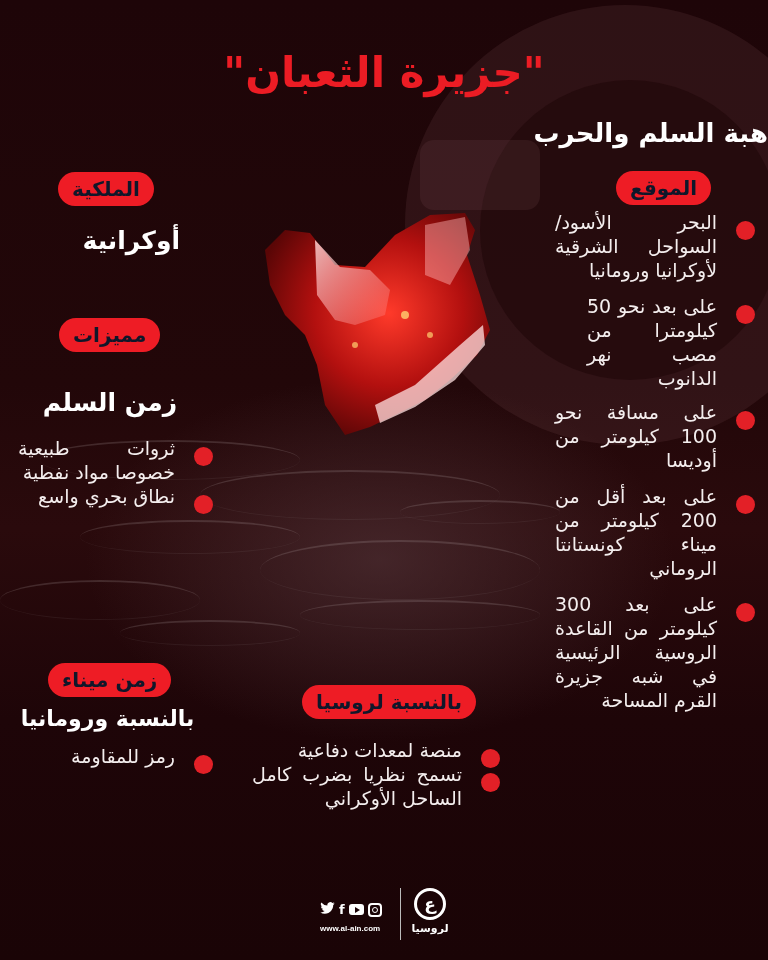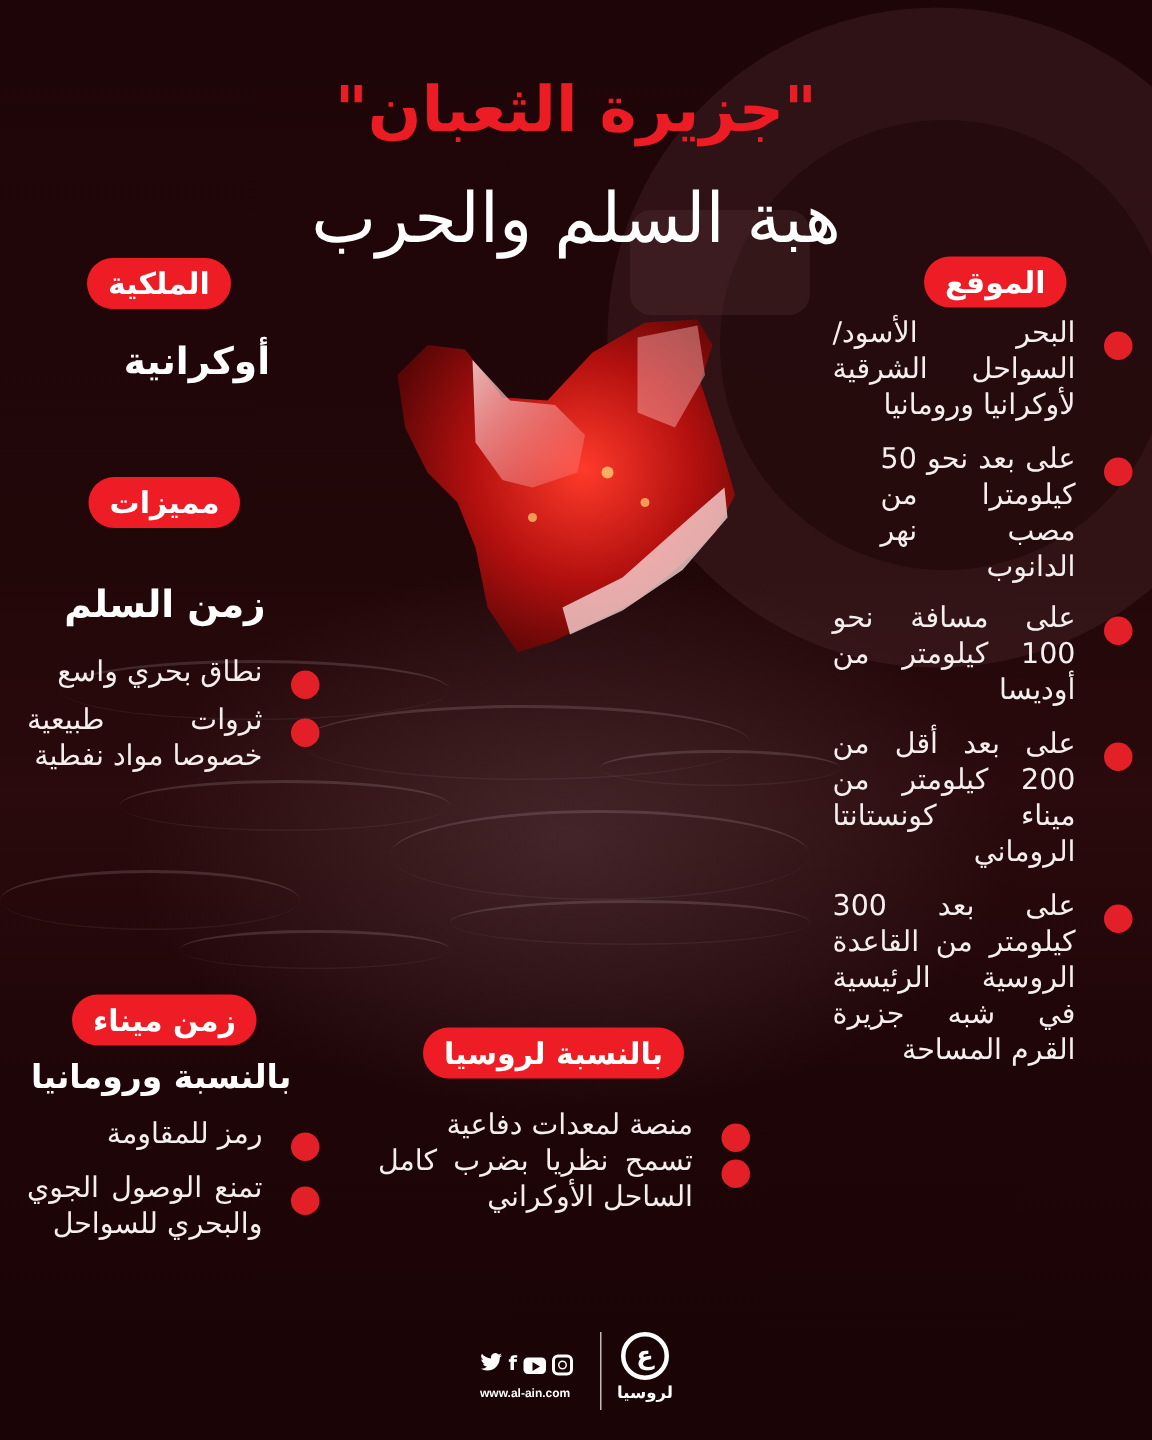--- a/index.html
+++ b/index.html
@@ -45,26 +45,26 @@
   .island svg { width: 100%; height: 100%; }
 
   .title {
     position: absolute; left: 0; right: 0; top: 48px;
     text-align: center; direction: rtl;
     font-family: "DejaVu Sans", sans-serif; font-weight: bold;
     font-size: 42px; color: #ec1c24; letter-spacing: 0;
   }
   .subtitle {
     position: absolute; left: 0; right: 0; top: 118px;
-    text-align: center; direction: rtl;
-    font-weight: normal; font-size: 46px; color: #ffffff;
+    text-align: right; direction: rtl;
+    font-weight: bold; font-size: 26px; color: #ffffff;
   }
   .pill {
     position: absolute; height: 34px; line-height: 34px;
-    background: #ee1c25; color: #ffffff; font-weight: bold;
+    background: #ee1c25; color: #0f172a; font-weight: bold;
     font-size: 20px; border-radius: 17px; padding: 0 14px;
     text-align: left; direction: rtl; white-space: nowrap;
   }
   .big-label {
     position: absolute; direction: rtl; font-weight: bold;
     font-size: 25px; color: #ffffff; text-align: center; white-space: nowrap;
   }
   .list { position: absolute; direction: rtl; list-style: none; }
   .list li {
     position: relative; padding-right: 38px; font-size: 19px;
@@ -142,32 +142,31 @@
     <li style="margin-bottom:12px;"><span class="dot"></span><span>على بعد أقل من 200 كيلومتر من ميناء كونستانتا الروماني</span></li>
     <li><span class="dot"></span><span>على بعد 300 كيلومتر من القاعدة الروسية الرئيسية في شبه جزيرة القرم المساحة</span></li>
   </ul>
 
   <div class="pill" style="left:58px;top:172px;">الملكية</div>
   <div class="big-label" style="left:40px;top:226px;width:140px;text-align:right;">أوكرانية</div>
 
   <div class="pill" style="left:59px;top:318px;">مميزات</div>
   <div class="big-label" style="left:30px;top:388px;width:160px;">زمن السلم</div>
   <ul class="list" style="left:18px;top:436px;width:195px;">
+    <li><span class="dot"></span><span>ثروات طبيعية خصوصا مواد نفطية</span></li>
     <li style="margin-bottom:8px;"><span class="dot"></span><span>نطاق بحري واسع</span></li>
-    <li><span class="dot"></span><span>ثروات طبيعية خصوصا مواد نفطية</span></li>
   </ul>
 
   <div class="pill" style="left:48px;top:663px;">زمن ميناء</div>
   <div class="big-label" style="left:20px;top:706px;width:175px;font-size:22px;">بالنسبة ورومانيا</div>
   <ul class="list" style="left:18px;top:744px;width:195px;">
     <li style="margin-bottom:12px;"><span class="dot"></span><span>رمز للمقاومة</span></li>
-    <li><span class="dot"></span><span>تمنع الوصول الجوي والبحري للسواحل</span></li>
   </ul>
 
-  <div class="pill" style="left:282px;top:685px;">بالنسبة لروسيا</div>
+  <div class="pill" style="left:302px;top:685px;">بالنسبة لروسيا</div>
   <ul class="list" style="left:252px;top:738px;width:248px;">
     <li><span class="dot"></span><span>منصة لمعدات دفاعية</span></li>
     <li style="margin-bottom:12px;"><span class="dot"></span><span>تسمح نظريا بضرب كامل الساحل الأوكراني</span></li>
   </ul>
 
   <div class="footer">
     <div class="social">
       <span>
         <svg width="15" height="12" viewBox="0 0 24 20">
             <path fill="#fff" d="M24 2.4a9.8 9.8 0 0 1-2.8.8A4.9 4.9 0 0 0 23.3.5a9.9 9.9 0 0 1-3.1 1.2A4.9 4.9 0 0 0 11.8 6 14 14 0 0 1 1.7.9a4.9 4.9 0 0 0 1.5 6.6A4.9 4.9 0 0 1 1 6.9a4.9 4.9 0 0 0 3.9 4.8 4.9 4.9 0 0 1-2.2.1 4.9 4.9 0 0 0 4.6 3.4A9.9 9.9 0 0 1 0 17.3 14 14 0 0 0 7.5 19.5c9.1 0 14-7.5 14-14v-.6A10 10 0 0 0 24 2.4z"></path>

